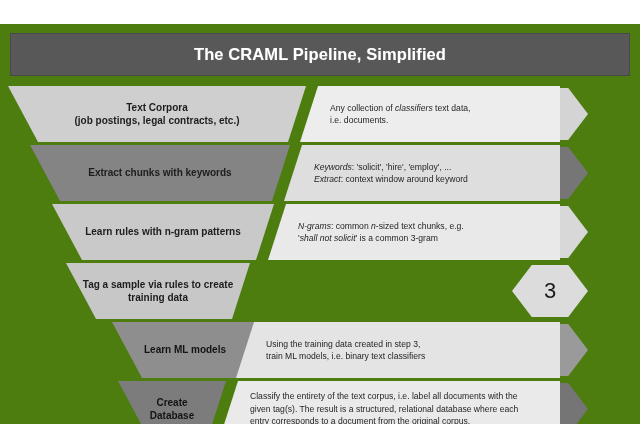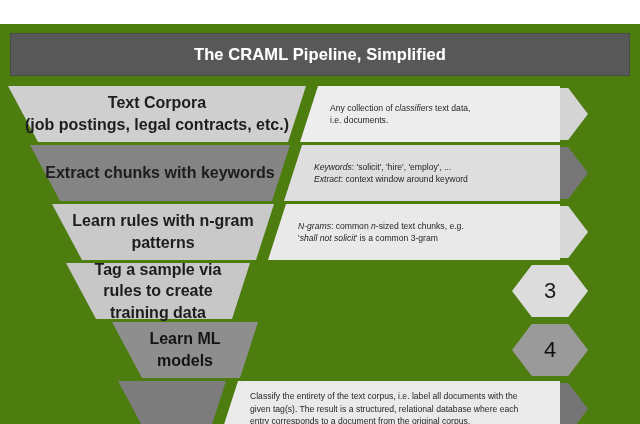--- a/index.html
+++ b/index.html
@@ -48,21 +48,21 @@
     height: 100%;
     display: flex;
     align-items: center;
     justify-content: center;
     text-align: center;
   }
   .funnel-label {
     position: relative;
     z-index: 2;
     color: #1d1d1d;
-    font-size: 16px;
+    font-size: 10px;
     line-height: 1.35;
     padding: 0 14px;
     font-weight: 600;
   }
   .desc {
     position: absolute;
     top: 0;
     height: 100%;
     display: flex;
     align-items: center;
@@ -184,32 +184,39 @@
           <span class="hex-num">3</span>
         </div>
       </div>
       <div class="row" style="top: 298px; height: 56px;">
         <div class="funnel" style="left: 112px; width: 146px;">
           <svg class="shape-svg" viewBox="0 0 146 56" preserveAspectRatio="none">
             <polygon points="0,0 146,0 128,56 30,56" fill="#8e8e8e"></polygon>
           </svg>
           <div class="funnel-label" style="color: rgb(20, 20, 20);">Learn ML models</div>
         </div>
+        <div class="desc" style="left: 236px; width: 324px;">
+          <svg class="shape-svg" viewBox="0 0 324 56" preserveAspectRatio="none">
+            <polygon points="18,0 324,0 324,56 0,56" fill="#e4e4e4"></polygon>
+          </svg>
+          <div class="desc-text" style="padding-left: 30px;">Using the training data created in step 3,<br>train ML models, i.e. binary text classifiers</div>
+        </div>
         <div class="hex" style="left: 512px; width: 76px; height: 52px;">
           <svg class="shape-svg" viewBox="0 0 76 52" preserveAspectRatio="none">
             <polygon points="19.76,0 56.239999999999995,0 76,26 56.239999999999995,52 19.76,52 0,26" fill="#9a9a9a"></polygon>
           </svg>
           <span class="hex-num" style="color: rgb(16, 16, 16);">4</span>
         </div>
       </div>
       <div class="row" style="top: 357px; height: 56px;">
         <div class="funnel" style="left: 118px; width: 108px;">
           <svg class="shape-svg" viewBox="0 0 108 56" preserveAspectRatio="none">
             <polygon points="0,0 108,0 90,56 30,56" fill="#7c7c7c"></polygon>
           </svg>
+          <div class="funnel-label" style="color: rgb(20, 20, 20);">Create<br>Database</div>
         </div>
         <div class="desc" style="left: 220px; width: 340px;">
           <svg class="shape-svg" viewBox="0 0 340 56" preserveAspectRatio="none">
             <polygon points="18,0 340,0 340,56 0,56" fill="#eaeaea"></polygon>
           </svg>
           <div class="desc-text" style="padding-left: 30px;">Classify the entirety of the text corpus, i.e. label all documents with the<br>given tag(s). The result is a structured, relational database where each<br>entry corresponds to a document from the original corpus.</div>
         </div>
         <div class="hex" style="left: 512px; width: 76px; height: 52px;">
           <svg class="shape-svg" viewBox="0 0 76 52" preserveAspectRatio="none">
             <polygon points="19.76,0 56.239999999999995,0 76,26 56.239999999999995,52 19.76,52 0,26" fill="#757575"></polygon>

